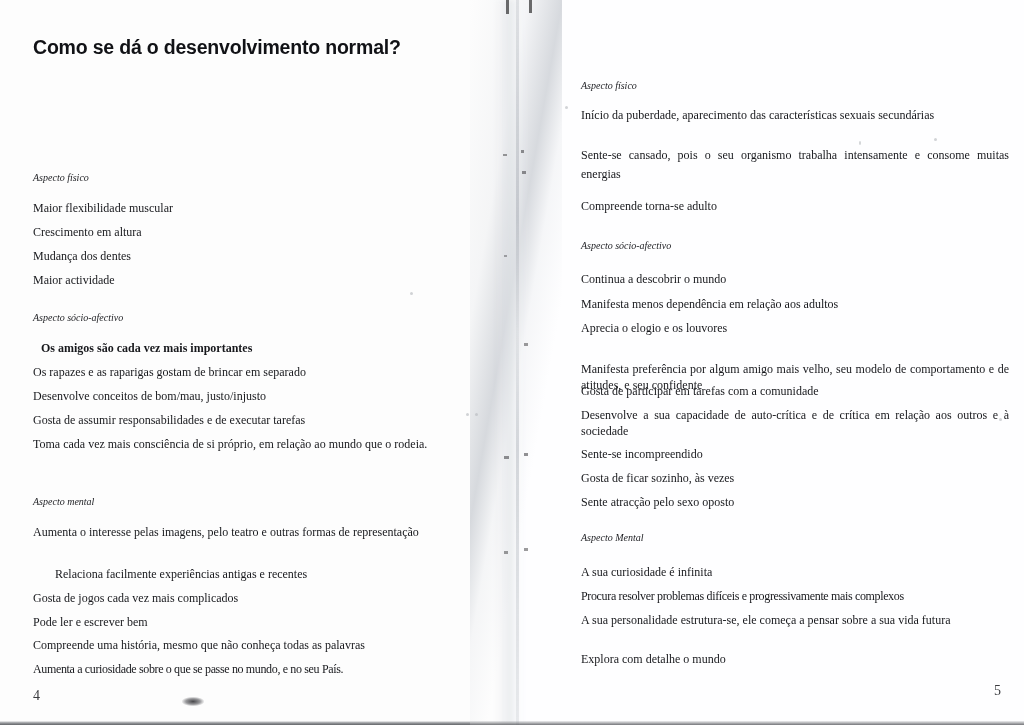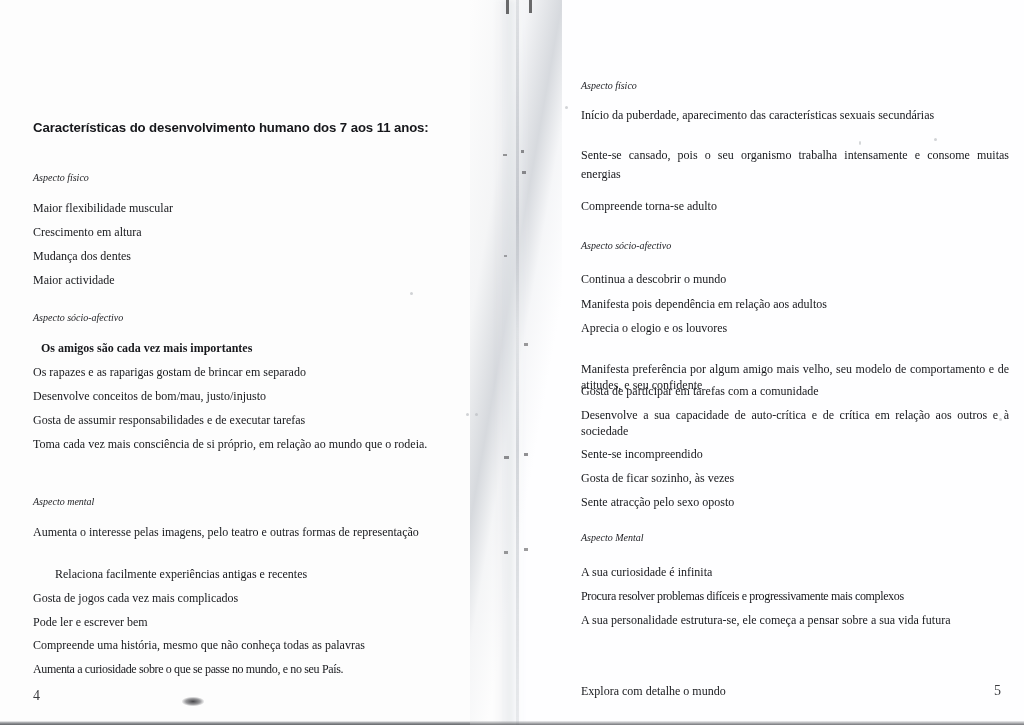--- a/index.html
+++ b/index.html
@@ -186,22 +186,22 @@
   }
 </style>
 </head>
 <body>
 
 <div class="scan">
 
   <div class="page page-left"></div>
   <div class="page page-right"></div>
 
-
-  <div class="subhead subhead-left">Características do desenvolvimento humano dos 7 aos 11 anos:</div>
+  <div class="title-main">Como se dá o desenvolvimento normal?</div>
+
 
   <div class="col col-left">
 
     <div class="aspect" style="left:0; top:172px;">Aspecto físico</div>
 
     <div class="item nowrap" style="left:0; top:201px;">Maior flexibilidade muscular</div>
     <div class="item nowrap" style="left:0; top:225px;">Crescimento em altura</div>
     <div class="item nowrap" style="left:0; top:249px;">Mudança dos dentes</div>
     <div class="item nowrap" style="left:0; top:273px;">Maior actividade</div>
 
@@ -231,35 +231,35 @@
 
     <div class="aspect" style="left:0; top:80px;">Aspecto físico</div>
 
     <div class="item" style="left:0; top:108px; width:428px;">Início da puberdade, aparecimento das características sexuais secundárias</div>
     <div class="item" style="left:0; top:146px; width:428px; line-height:1.62;">Sente-se cansado, pois o seu organismo trabalha intensamente e consome muitas energias</div>
     <div class="item nowrap" style="left:0; top:199px;">Compreende torna-se adulto</div>
 
     <div class="aspect" style="left:0; top:240px;">Aspecto sócio-afectivo</div>
 
     <div class="item nowrap" style="left:0; top:272px;">Continua a descobrir o mundo</div>
-    <div class="item nowrap" style="left:0; top:297px;">Manifesta pois dependência em relação aos adultos</div>
+    <div class="item nowrap" style="left:0; top:297px;">Manifesta menos dependência em relação aos adultos</div>
     <div class="item nowrap" style="left:0; top:321px;">Aprecia o elogio e os louvores</div>
     <div class="item" style="left:0; top:362px; width:428px;">Manifesta preferência por algum amigo mais velho, seu modelo de comportamento e de atitudes, e seu confidente</div>
     <div class="item nowrap" style="left:0; top:384px;">Gosta de participar em tarefas com a comunidade</div>
     <div class="item" style="left:0; top:408px; width:428px;">Desenvolve a sua capacidade de auto-crítica e de crítica em relação aos outros e à sociedade</div>
     <div class="item nowrap" style="left:0; top:447px;">Sente-se incompreendido</div>
     <div class="item nowrap" style="left:0; top:471px;">Gosta de ficar sozinho, às vezes</div>
     <div class="item nowrap" style="left:0; top:495px;">Sente atracção pelo sexo oposto</div>
 
     <div class="aspect" style="left:0; top:532px;">Aspecto Mental</div>
 
     <div class="item nowrap" style="left:0; top:565px;">A sua curiosidade é infinita</div>
     <div class="item nowrap tight" style="left:0; top:589px;">Procura resolver problemas difíceis e progressivamente mais complexos</div>
     <div class="item" style="left:0; top:613px; width:426px;">A sua personalidade estrutura-se, ele começa a pensar sobre a sua vida futura</div>
-    <div class="item nowrap" style="left:0; top:652px;margin-top:32px;">Explora com detalhe o mundo</div>
+    <div class="item nowrap" style="left:0; top:652px;">Explora com detalhe o mundo</div>
   </div>
 
   <div class="pagenum pagenum-right">5</div>
 
   <div class="gutter"></div>
   <div class="gutter-soft"></div>
   <div class="gutter-line"></div>
 
   <div class="speck" style="left:506px; top:0px;   width:3px;  height:14px;"></div>
   <div class="speck" style="left:529px; top:0px;   width:3px;  height:13px;"></div>

